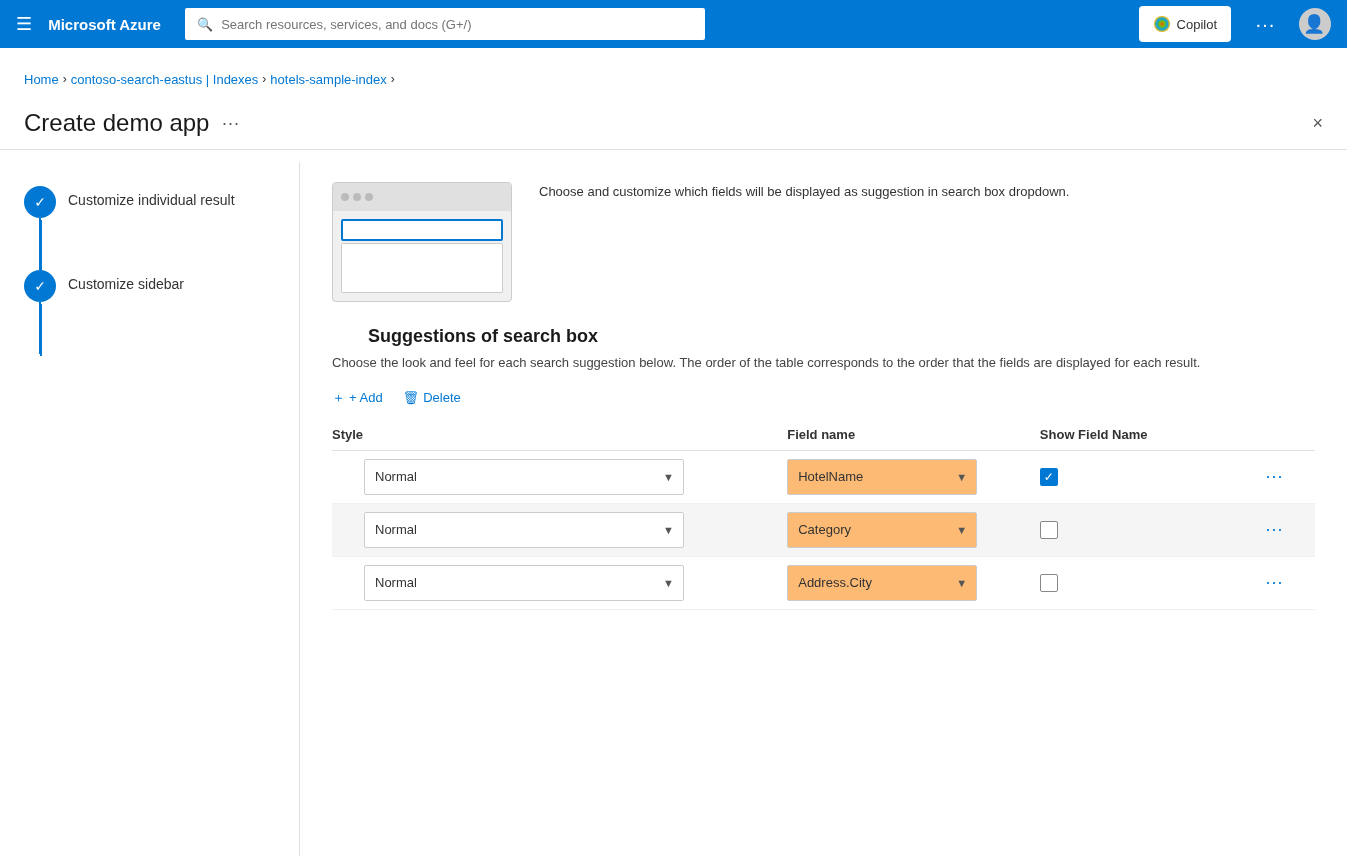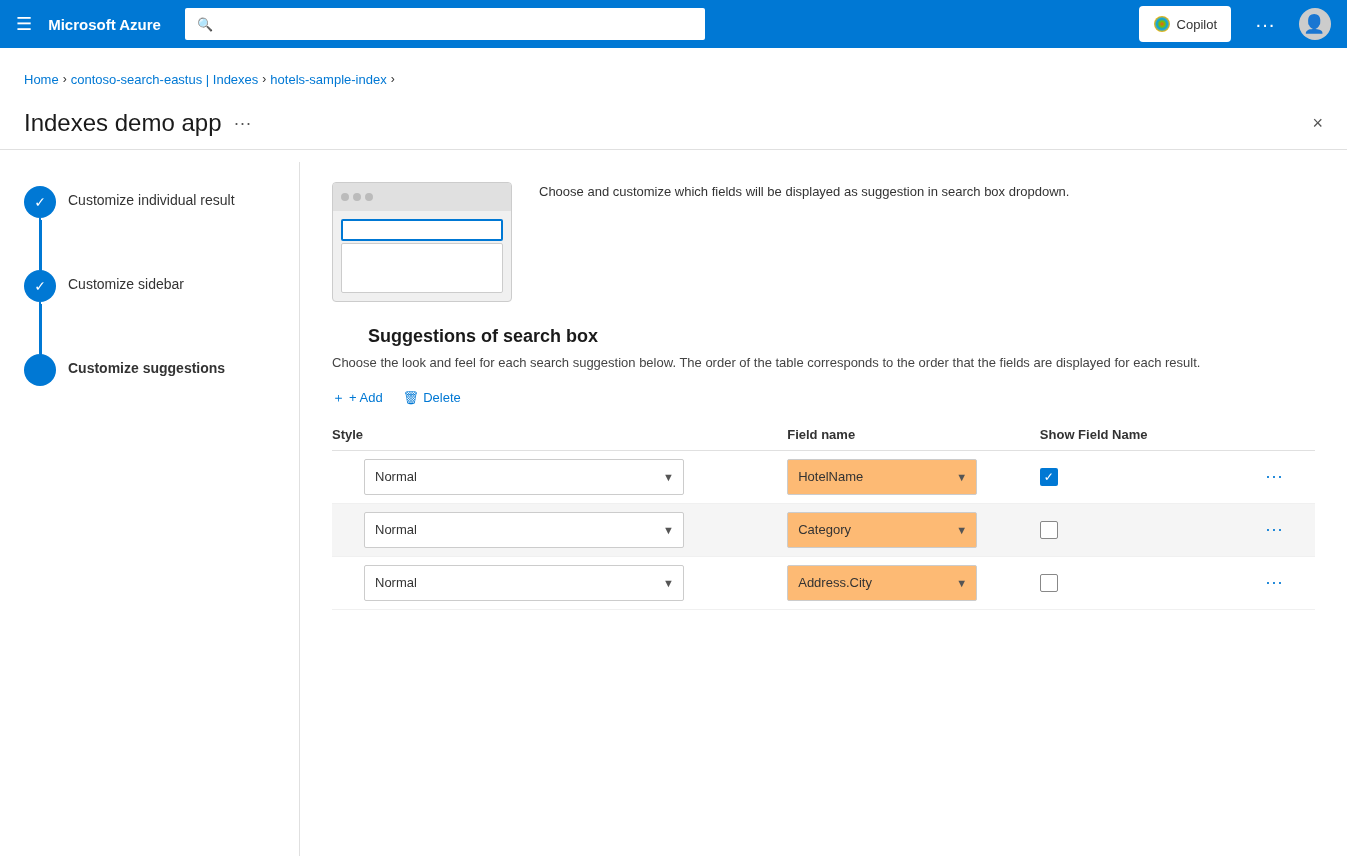--- a/index.html
+++ b/index.html
@@ -389,20 +389,21 @@
     }
   </style>
 </head>
 <body>
 
 <div class="topbar">
   <span class="topbar-menu-icon">☰</span>
   <span class="topbar-brand">Microsoft Azure</span>
   <div class="topbar-search">
     <span class="topbar-search-icon">🔍</span>
+    <input type="text" placeholder="Search resources, services, and docs (G+/)" style="">
   </div>
   <button class="copilot-btn">
     <svg class="copilot-icon" viewBox="0 0 18 18" fill="none">
       <circle cx="9" cy="9" r="8" fill="url(#cgrad)"></circle>
       <defs>
         <radialGradient id="cgrad" cx="50%" cy="50%" r="50%">
           <stop offset="0%" stop-color="#f25022"></stop>
           <stop offset="33%" stop-color="#7fba00"></stop>
           <stop offset="66%" stop-color="#00a4ef"></stop>
           <stop offset="100%" stop-color="#ffb900"></stop>
@@ -418,21 +419,21 @@
 <div class="breadcrumb">
   <a>Home</a>
   <span class="breadcrumb-sep">›</span>
   <a>contoso-search-eastus | Indexes</a>
   <span class="breadcrumb-sep">›</span>
   <a>hotels-sample-index</a>
   <span class="breadcrumb-sep">›</span>
 </div>
 
 <div class="page-header">
-  <h1 class="page-title">Indexes demo app</h1>
+  <h1 class="page-title">Create demo app</h1>
   <span class="page-header-dots">···</span>
   <button class="close-btn">×</button>
 </div>
 
 <hr class="divider">
 
 <div class="main-layout">
 
   <div class="steps-panel">
 
@@ -445,24 +446,20 @@
     <div style="height: 52px; width: 2px; margin-left: 15px; background: #0078d4;"></div>
 
     <div class="step-item">
       <div class="step-connector"></div>
       <div class="step-circle">✓</div>
       <span class="step-label">Customize sidebar</span>
     </div>
 
     <div style="height: 52px; width: 2px; margin-left: 15px; background: #0078d4;"></div>
 
-    <div class="step-item current">
-      <div class="step-circle active" style="background:#0078d4; width:32px;height:32px;"></div>
-      <span class="step-label">Customize suggestions</span>
-    </div>
 
   </div>
 
   <div class="content-panel">
 
     <div class="preview-row">
       <div class="preview-browser">
         <div class="preview-browser-bar">
           <div class="browser-dot"></div>
           <div class="browser-dot"></div>

